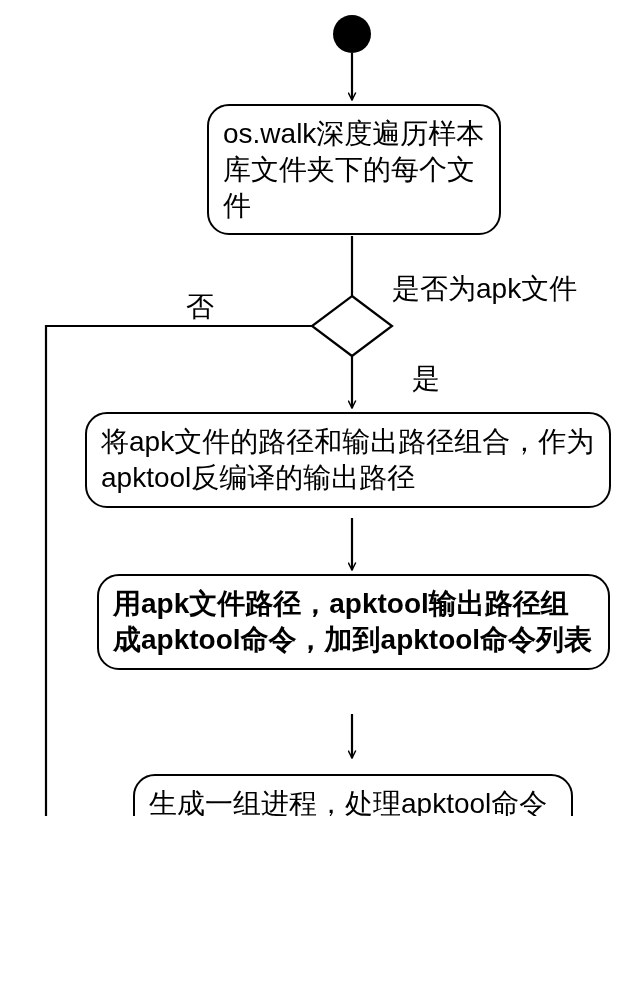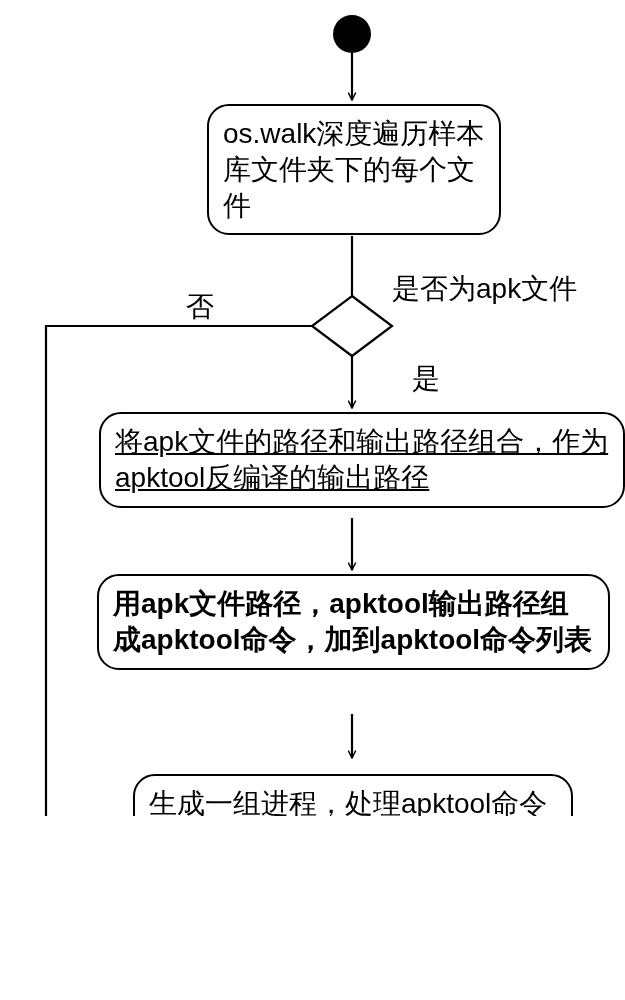--- a/index.html
+++ b/index.html
@@ -71,21 +71,21 @@
     <line x1="352" y1="893" x2="352" y2="918" stroke="#000" stroke-width="2.2" marker-end="url(#arrow)"></line>
 
     <circle cx="352" cy="940" r="22" fill="#fff" stroke="#000" stroke-width="2.5"></circle>
     <circle cx="352" cy="940" r="13" fill="#000"></circle>
   </svg>
 
   <div class="node-box" style="left:207px; top:104px; width:294px;">
     <span>os.walk深度遍历样本库文件夹下的每个文件</span>
   </div>
 
-  <div class="node-box" style="left:99px; top:412px; width:526px;text-decoration:underline;">
+  <div class="node-box" style="left:85px; top:412px; width:526px;">
     <span>将apk文件的路径和输出路径组合，作为apktool反编译的输出路径</span>
   </div>
 
   <div class="node-box" style="left:97px; top:574px; width:513px;font-weight:bold;">
     <span>用apk文件路径，apktool输出路径组成apktool命令，加到apktool命令列表</span>
   </div>
 
   <div class="node-box" style="left:133px; top:761px; width:440px;margin-top:13px;">
     <span>生成一组进程，处理apktool命令列表中的命令，输出反编译结果</span>
   </div>

